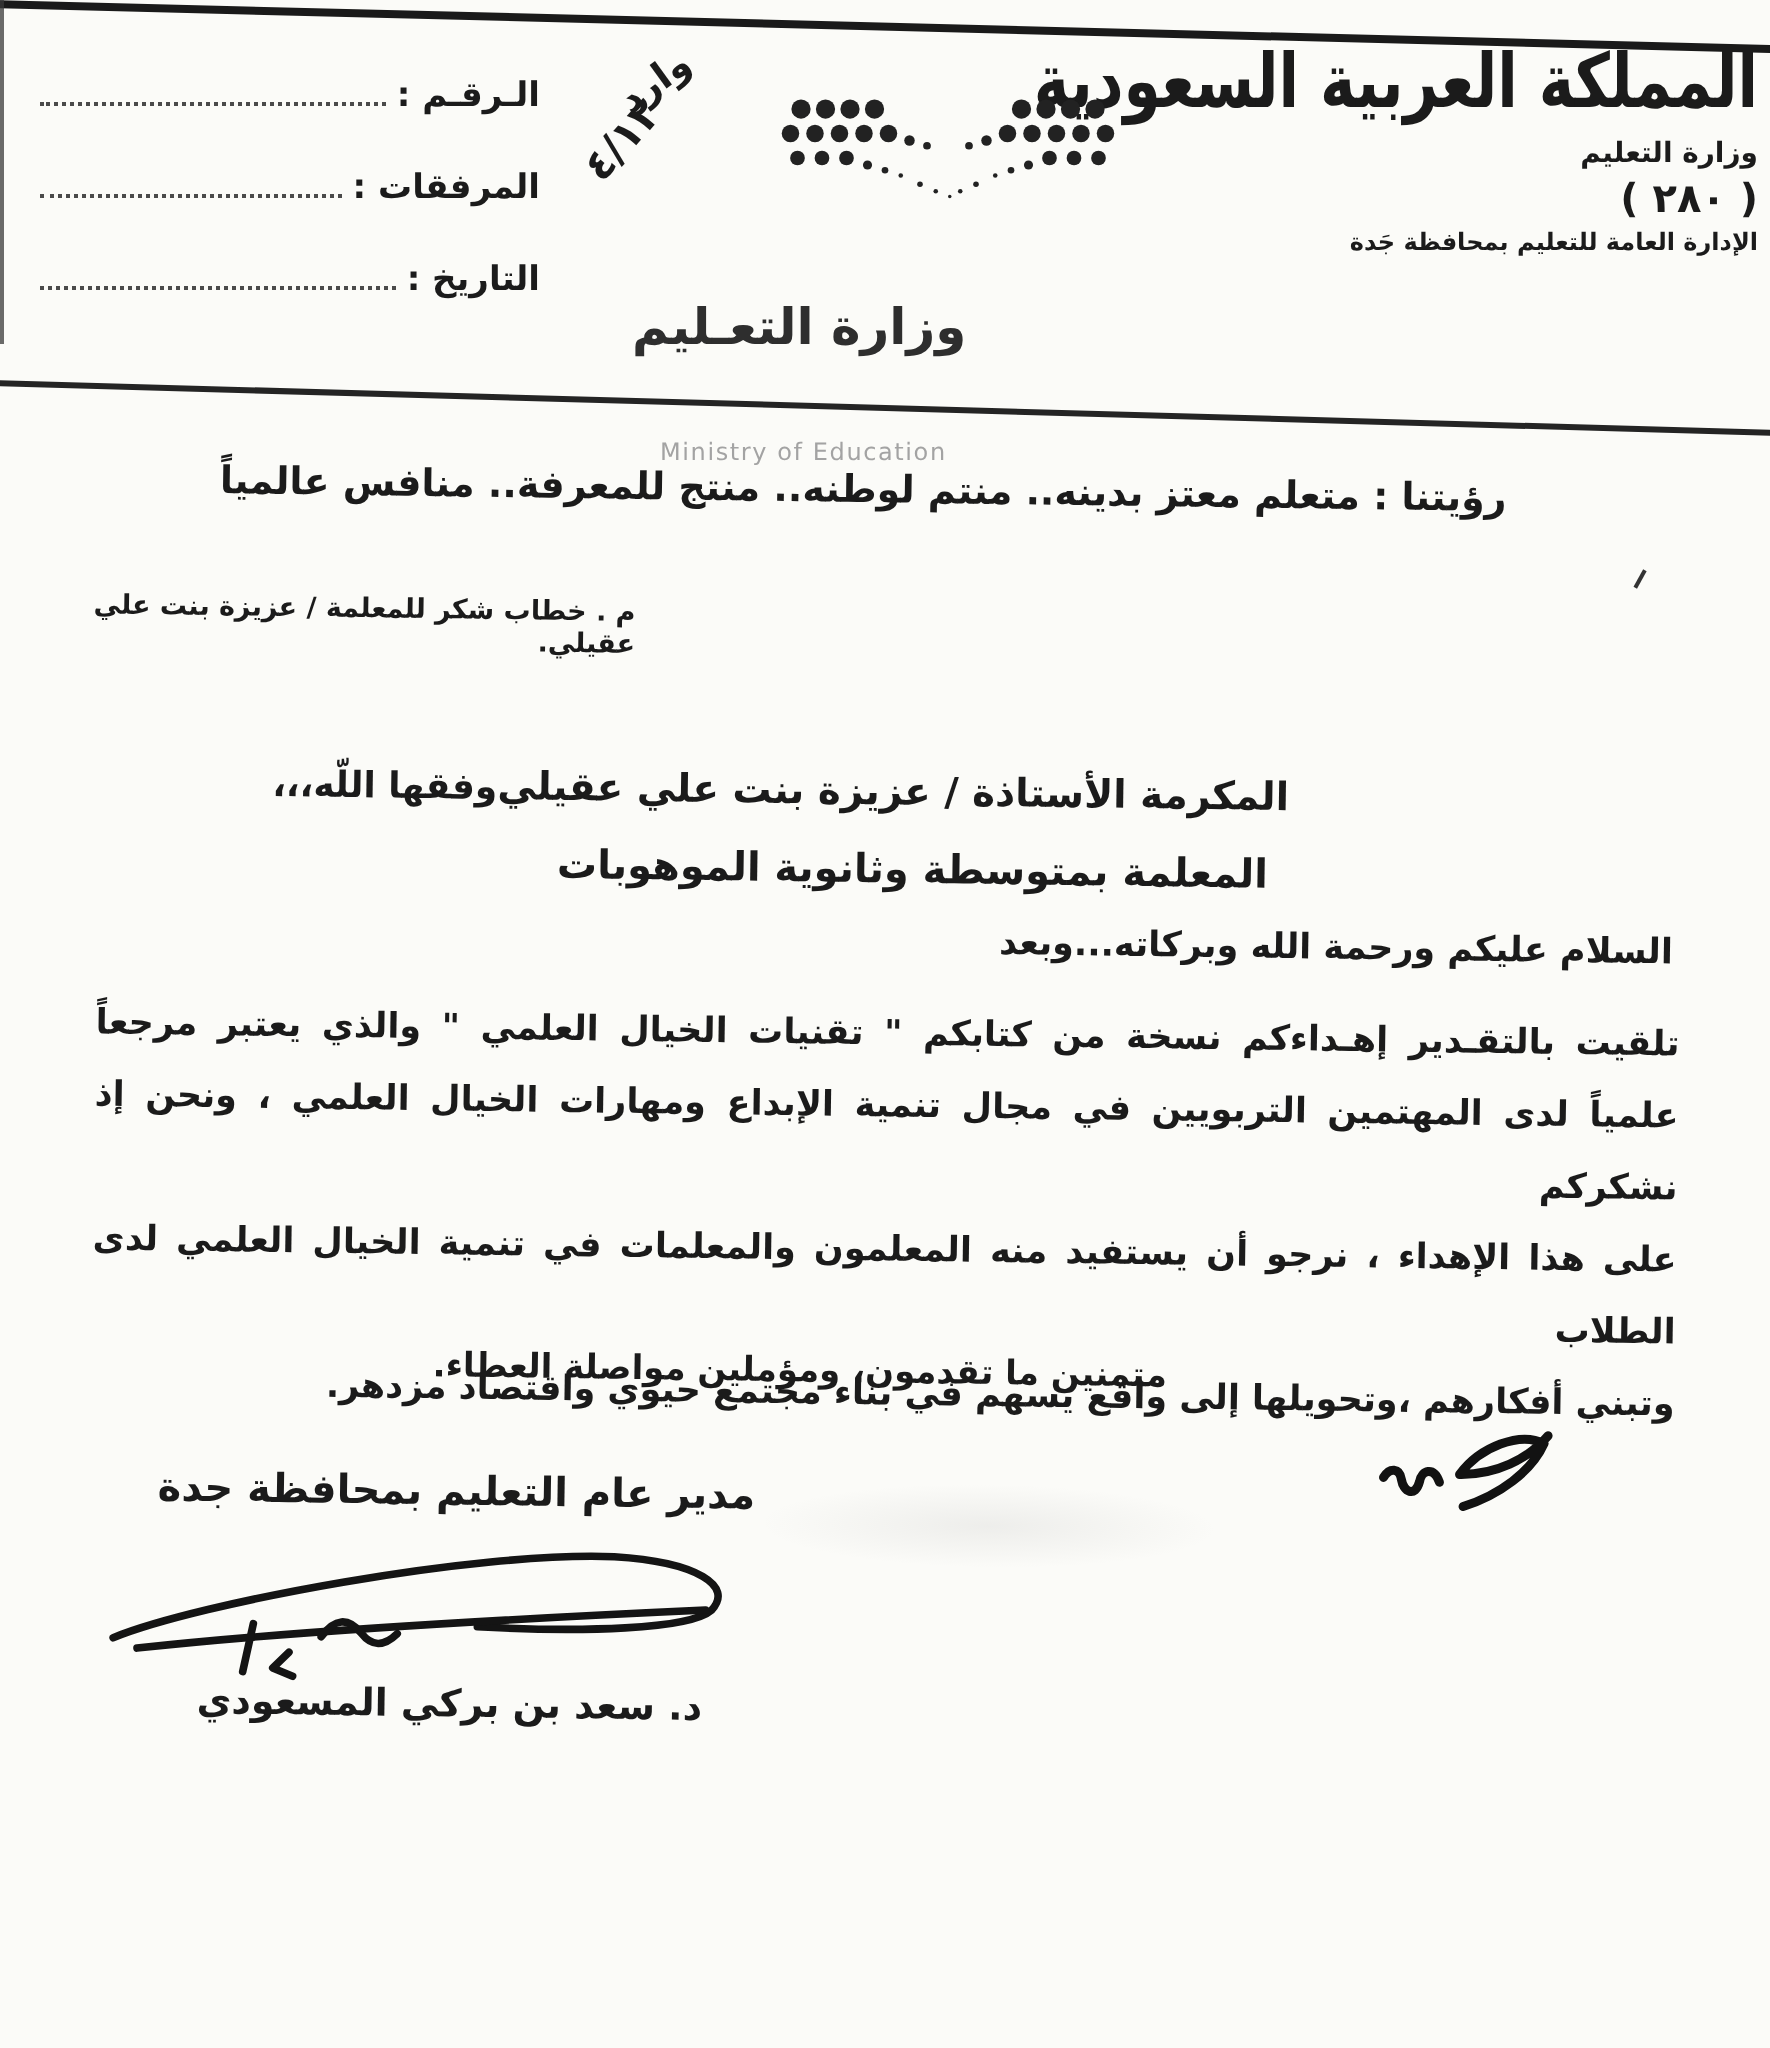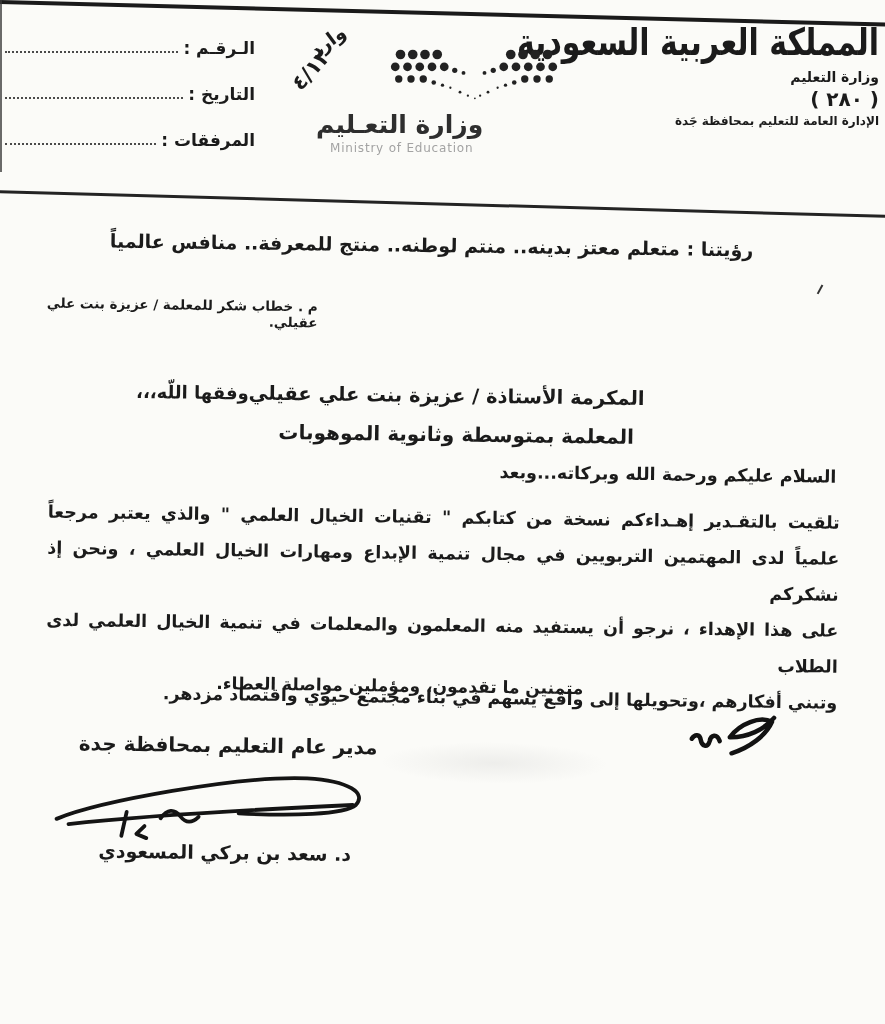--- a/index.html
+++ b/index.html
@@ -18,26 +18,26 @@
             transform:rotate(1.45deg);transform-origin:0 0;}
   .edge-left{top:0;left:0;width:2px;height:172px;background:#3a3a3a;opacity:.75;}
 
   
   .hdr-right{top:24px;right:6px;width:318px;text-align:right;}
   .kingdom{font-size:30px;font-weight:bold;transform:scaleY(1.25);letter-spacing:-1px;}
   .ministry{font-size:14px;font-weight:bold;margin-top:10px;}
   .office-code{font-size:20px;font-weight:bold;margin-top:2px;}
   .directorate{font-size:12px;font-weight:bold;margin-top:3px;}
 
-  .hdr-center{top:44px;left:316px;width:240px;display:flex;flex-direction:column;}
+  .hdr-center{top:44px;left:316px;width:240px;display:flex;flex-direction:column;gap:39px;}
   .logo-dots{align-self:flex-end;margin-right:-18px;}
   .logo-ar{font-size:25px;font-weight:bold;color:#2e2e2e;align-self:flex-start;margin-top:-4px;}
   .logo-en{font-size:12px;color:#a3a3a3;letter-spacing:.8px;direction:ltr;align-self:flex-start;margin:2px 0 0 14px;}
 
-  .hdr-left{top:38px;left:1px;width:254px;}
+  .hdr-left{top:38px;left:16px;width:254px;}
   .field{display:flex;direction:rtl;align-items:flex-end;margin-bottom:26px;}
   .field-label{font-weight:bold;font-size:17px;white-space:nowrap;}
   .field-dots{flex:1;border-bottom:2.5px dotted #4a4a4a;height:2px;margin:0 5px 5px 4px;}
 
   .hw-word{top:30px;left:308px;font-size:19px;font-weight:bold;transform:rotate(-36deg);}
   .hw-num{top:58px;left:288px;font-size:21px;font-weight:bold;transform:rotate(-48deg);}
 
   
   .separator{top:190px;left:-5px;width:905px;height:2.5px;background:#242424;
              transform:rotate(1.6deg);transform-origin:0 0;}
@@ -133,25 +133,25 @@
     <div class="logo-ar nowrap rtl">وزارة التعـليم</div>
     <div class="logo-en nowrap">Ministry of Education</div>
   </div>
 
   <div class="abs hdr-left">
     <div class="field">
       <span class="field-label">الـرقـم :</span>
       <span class="field-dots"></span>
     </div>
     <div class="field">
+      <span class="field-label">المرفقات :</span>
+      <span class="field-dots"></span>
+    </div>
+    <div class="field">
       <span class="field-label">التاريخ :</span>
-      <span class="field-dots"></span>
-    </div>
-    <div class="field">
-      <span class="field-label">المرفقات :</span>
       <span class="field-dots"></span>
     </div>
   </div>
 
   <div class="abs hw-word rtl">وارد</div>
   <div class="abs hw-num rtl">٤/١٢</div>
 
   <div class="abs separator"></div>
 
   <div class="tilt">

